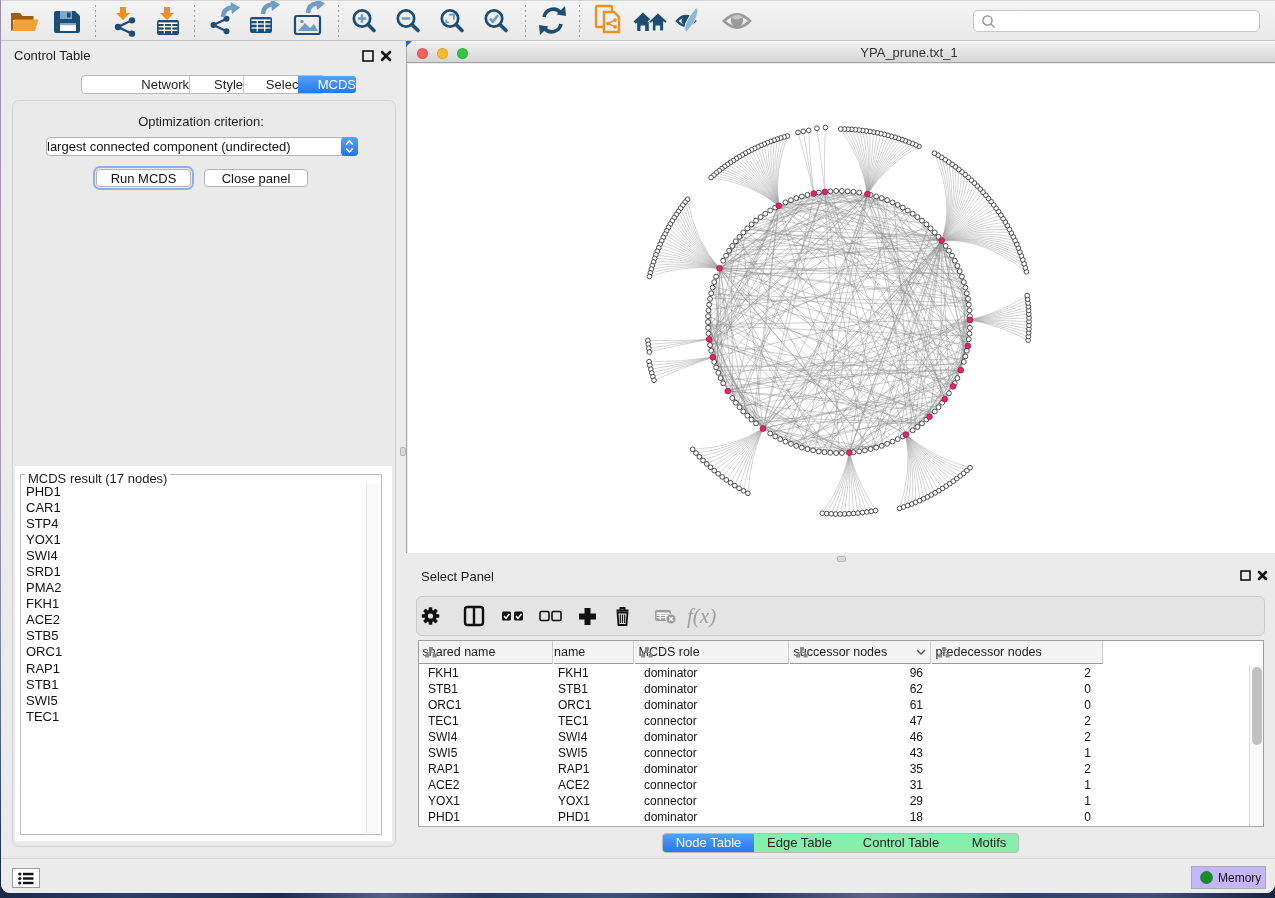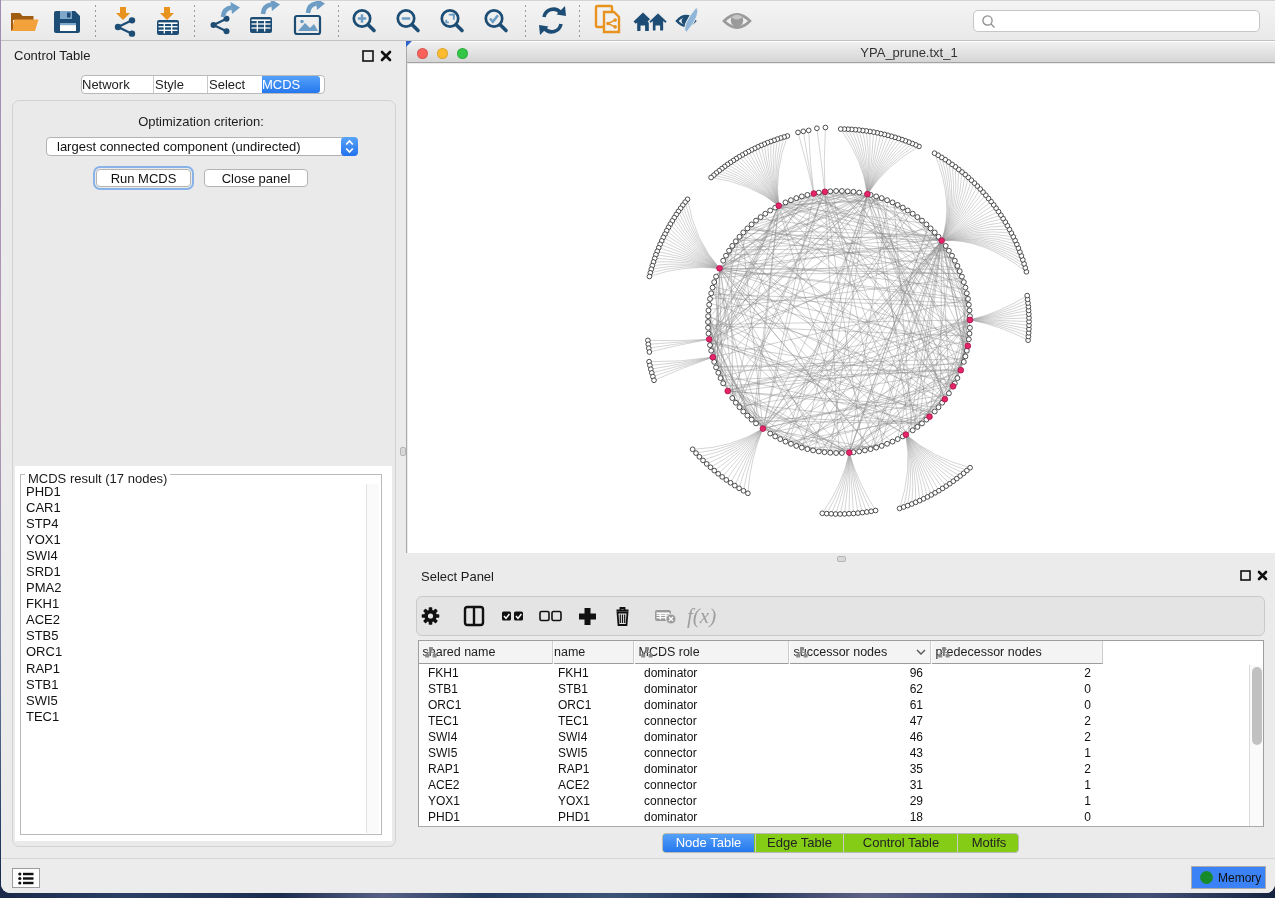--- a/index.html
+++ b/index.html
@@ -15,26 +15,26 @@
   background:linear-gradient(#f4f4f4,#e9e9e9); border-bottom:1px solid #c2c2c2; border-top:1px solid #d4d4d4; }
 .tsep { position:absolute; top:4px; width:1px; height:33px;
   background-image:linear-gradient(#9a9a9a 33%, rgba(0,0,0,0) 0%);
   background-size:1px 5px; }
 #search { position:absolute; left:972px; top:9px; width:287px; height:22px; background:#fff;
   border:1px solid #c6c6c6; border-radius:5px; }
 
 #cp-title { position:absolute; left:13px; top:48px; font-size:13px; color:#1c1c1c; }
 #cp-tabs { position:absolute; left:80px; top:75px; width:244px; height:19px; background:#fff;
   border:1px solid #b9b9b9; border-radius:4px; font-size:13px; color:#222; }
-.cptab { position:absolute; top:0; height:17px; line-height:17px; text-align:left; }
+.cptab { position:absolute; top:0; height:17px; line-height:17px; text-align:right;margin-left:36px; }
 #cp-panel { position:absolute; left:11px; top:100px; width:384px; height:747px; background:#ebeaea;
   border:1px solid #d2d2d2; border-radius:7px; }
 #opt-label { position:absolute; left:0; top:114px; width:400px; text-align:center; font-size:13px; color:#1c1c1c; }
 #dropdown { position:absolute; left:45px; top:137px; width:312px; height:19px; background:#fff;
-  border:1px solid #b3b3b3; border-radius:4px; font-size:13px; color:#111; line-height:17px; padding-left:10px; }
+  border:1px solid #b3b3b3; border-radius:4px; font-size:13px; color:#111; line-height:17px; }
 #stepper { position:absolute; right:-1px; top:-1px; width:17px; height:19px; border-radius:4px;
   background:linear-gradient(#59a3f9,#2272ee); }
 .btn { position:absolute; background:#fff; border:1px solid #b3b3b3; border-radius:4px;
   font-size:13px; color:#111; text-align:center; }
 #fring { position:absolute; left:92px; top:166px; width:101px; height:24px; border:2.5px solid #88b3e9;
   border-radius:7px; }
 #card { position:absolute; left:14px; top:466px; width:377px; height:375px; background:#fff; }
 #fieldset { position:absolute; left:5px; top:8px; width:362px; height:361px; border:1px solid #b9b9b9; }
 #legend { position:absolute; left:4px; top:-8px; background:#fff; padding:4px 3px; font-size:13px; color:#1c1c1c; }
 #mlist { position:absolute; left:2px; top:9px; width:341px; height:349px; font-size:13px; color:#111; padding-left:3px; }
@@ -68,28 +68,28 @@
 .th { position:absolute; top:0; height:23px; line-height:22px; text-align:left; border-right:1px solid #cdcdcd;
   background:#f4f4f4; border-bottom:1px solid #9b9b9b; }
 .th svg { position:absolute; left:6px; top:6px; }
 #tbody { position:absolute; left:0; top:24px; width:844px; font-size:12px; color:#111; }
 .tr { position:relative; height:16px; line-height:16px; }
 .tr div { position:absolute; top:0; height:16px; }
 .c1 { left:9px; } .c2 { left:139px; } .c3 { left:225px; }
 .c4 { left:366px; width:138px; text-align:right; } .c5 { left:520px; width:152px; text-align:right; }
 #tsb { position:absolute; right:0; top:24px; width:14px; height:161px; background:#fafafa; border-left:1px solid #dcdcdc; }
 #tsb-thumb { position:absolute; left:1.5px; top:2px; width:10px; height:78px; background:#c1c1c1; border-radius:5px; }
-#tp-tabs { position:absolute; left:661px; top:833px; width:357px; height:20px; background:#84cc16;
+#tp-tabs { position:absolute; left:661px; top:833px; width:357px; height:20px; background:#86efac;
   border:1px solid #b9b9b9; border-radius:4px; font-size:13px; color:#222; }
 .tptab { position:absolute; top:0; height:18px; line-height:18px; text-align:center; }
 
 #status { position:absolute; left:0; top:858px; width:1274px; height:35px; background:#ececec; border-top:1px solid #d7d7d7; }
 #listbtn { position:absolute; left:11px; top:9px; width:28px; height:20px; background:#fdfdfd;
   border:1px solid #9d9d9d; }
-#membtn { position:absolute; left:1190px; top:7px; width:75px; height:23px; background:#3b82f6;
+#membtn { position:absolute; left:1190px; top:7px; width:75px; height:23px; background:#c4b5fd;
   border:1px solid #ababab; font-size:12px; color:#111; }
 .selblue { background:linear-gradient(#55a1f8,#2577ef); color:#fff; }
 .e { stroke:#888888; stroke-width:0.55; opacity:0.72; }
 .f { stroke:#a5a5a5; stroke-width:0.55; opacity:0.85; }
 .n { fill:#fff; stroke:#303030; stroke-width:0.85; }
 .p { fill:#e62568; stroke:#a5124d; stroke-width:0.8; }
 </style></head><body>
 <div id="wall"></div>
 <div id="wallbot"></div>
 <div id="win">

